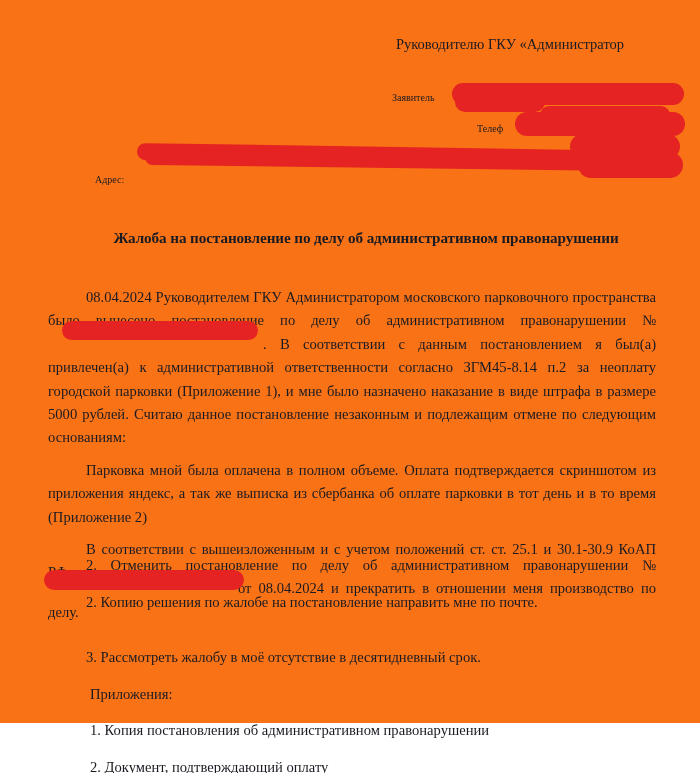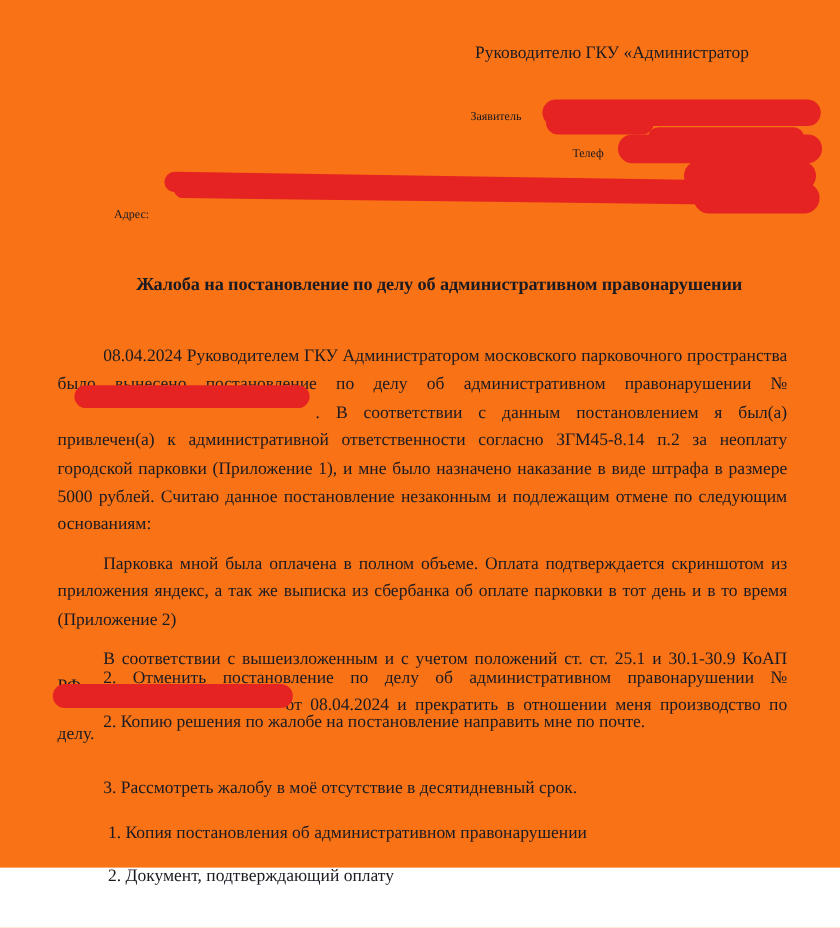--- a/index.html
+++ b/index.html
@@ -157,17 +157,18 @@
 
   <div class="list-block" style="top:591px;">
     <p>2. Копию решения по жалобе на постановление направить мне по почте.</p>
   </div>
 
   <div class="list-block" style="top:646px;">
     <p>3. Рассмотреть жалобу в моё отсутствие в десятидневный срок.</p>
   </div>
 
   <div class="attach-block">
+    <p>Приложения:</p>
     <p>1. Копия постановления об административном правонарушении</p>
     <p>2. Документ, подтверждающий оплату</p>
   </div>
 
 </div>
 
 </body></html>

